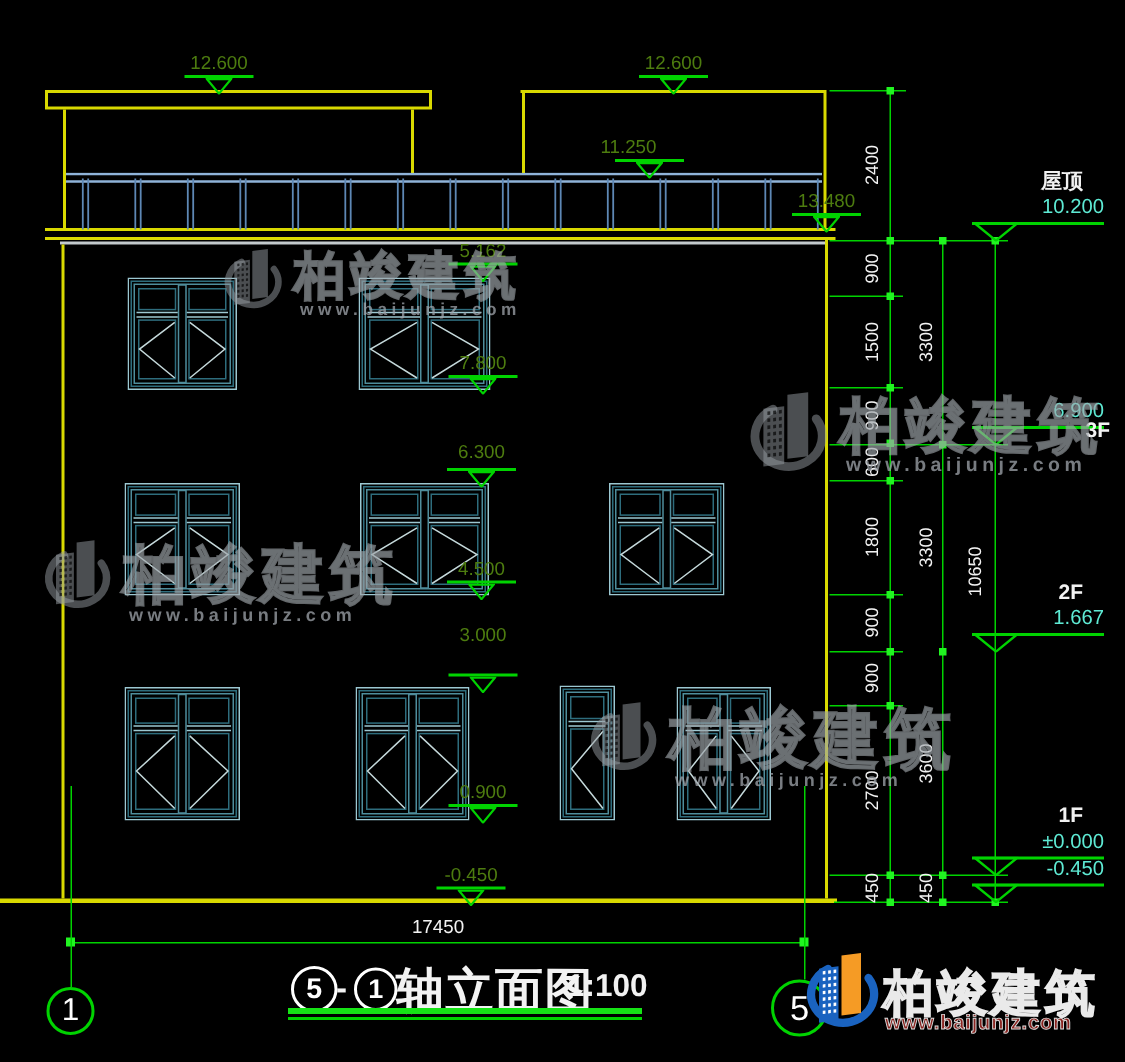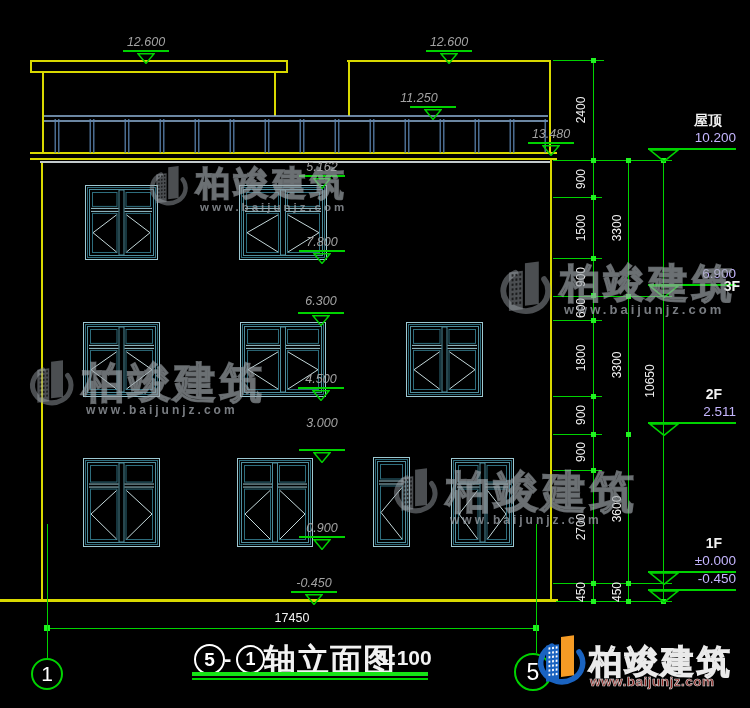--- a/index.html
+++ b/index.html
@@ -5,23 +5,23 @@
   html,body{margin:0;padding:0;background:#000;}
   #stage{position:relative;width:750px;height:708px;background:#000;overflow:hidden;
          font-family:"Liberation Sans",sans-serif;}
   .abs{position:absolute;}
   .gl{position:absolute;background:#00d300;}
   .yl{position:absolute;background:#d9d900;}
   .wl{position:absolute;background:#c3cacd;}
   .wt{position:absolute;color:#f2f2f2;font-family:"Liberation Sans",sans-serif;white-space:nowrap;}
   .vlab{position:absolute;color:#f2f2f2;font-size:12px;white-space:nowrap;
         transform:translate(-50%,-50%) rotate(-90deg);}
-  .mtxt{position:absolute;color:#a3a3a3;font-size:12.5px;text-align:center;width:64px;font-style:italic;}
+  .mtxt{position:absolute;color:#4d7c0f;font-size:12.5px;text-align:center;width:64px;}
   .flab{position:absolute;color:#f2f2f2;font-weight:bold;font-size:14px;text-align:right;width:60px;}
-  .fval{position:absolute;color:#c4b5fd;font-size:13.5px;text-align:right;width:78px;}
+  .fval{position:absolute;color:#5eead4;font-size:13.5px;text-align:right;width:78px;}
   .bub{position:absolute;border:2px solid #00d300;border-radius:50%;color:#fff;
        text-align:center;background:transparent;}
   .tcirc{position:absolute;border:2.5px solid #fff;border-radius:50%;color:#fff;
          text-align:center;font-weight:bold;}
   .wm-title{position:absolute;font-weight:bold;white-space:nowrap;letter-spacing:4px;
             color:rgba(160,166,172,0.16);-webkit-text-stroke:1.5px rgba(158,164,170,0.62);}
   .wm-url{position:absolute;font-weight:bold;white-space:nowrap;letter-spacing:3px;
           color:rgba(160,166,172,0.75);}
   .brand-title{position:absolute;font-weight:bold;font-size:33px;letter-spacing:3px;
                color:#141414;-webkit-text-stroke:1.3px #eaeaea;white-space:nowrap;}
@@ -336,21 +336,21 @@
       <div style="position: absolute; left: 648px; top: 284px; width: 88px; height: 1.5px; background: rgb(0, 211, 0);"></div>
       <div style="position: absolute; left: 649px; top: 284px; width: 30px; height: 13px;"><svg width="30" height="13">
           <polygon points="1,1 29,1 15,12.4" fill="none" stroke="#00d300" stroke-width="1.6"></polygon>
         </svg></div>
       <div class="fval" style="left: 658px; top: 266px; position: absolute;">6.900</div>
       <div class="flab" style="left: 680px; top: 248px; position: absolute; margin-top: 30px;">3F</div>
       <div style="position: absolute; left: 648px; top: 422px; width: 88px; height: 1.5px; background: rgb(0, 211, 0);"></div>
       <div style="position: absolute; left: 649px; top: 422px; width: 30px; height: 13px;"><svg width="30" height="13">
           <polygon points="1,1 29,1 15,12.4" fill="none" stroke="#00d300" stroke-width="1.6"></polygon>
         </svg></div>
-      <div class="fval" style="left: 658px; top: 404px; position: absolute;">2.511</div>
+      <div class="fval" style="left: 658px; top: 404px; position: absolute;">1.667</div>
       <div class="flab" style="left: 662px; top: 386px; position: absolute;">2F</div>
       <div style="position: absolute; left: 648px; top: 571px; width: 88px; height: 1.5px; background: rgb(0, 211, 0);"></div>
       <div style="position: absolute; left: 649px; top: 571px; width: 30px; height: 13px;"><svg width="30" height="13">
           <polygon points="1,1 29,1 15,12.4" fill="none" stroke="#00d300" stroke-width="1.6"></polygon>
         </svg></div>
       <div class="fval" style="left: 658px; top: 553px; position: absolute;">±0.000</div>
       <div class="flab" style="left: 662px; top: 535px; position: absolute;">1F</div>
       <div style="position: absolute; left: 648px; top: 589px; width: 88px; height: 1.5px; background: rgb(0, 211, 0);"></div>
       <div style="position: absolute; left: 649px; top: 589px; width: 30px; height: 13px;"><svg width="30" height="13">
           <polygon points="1,1 29,1 15,12.4" fill="none" stroke="#00d300" stroke-width="1.6"></polygon>

